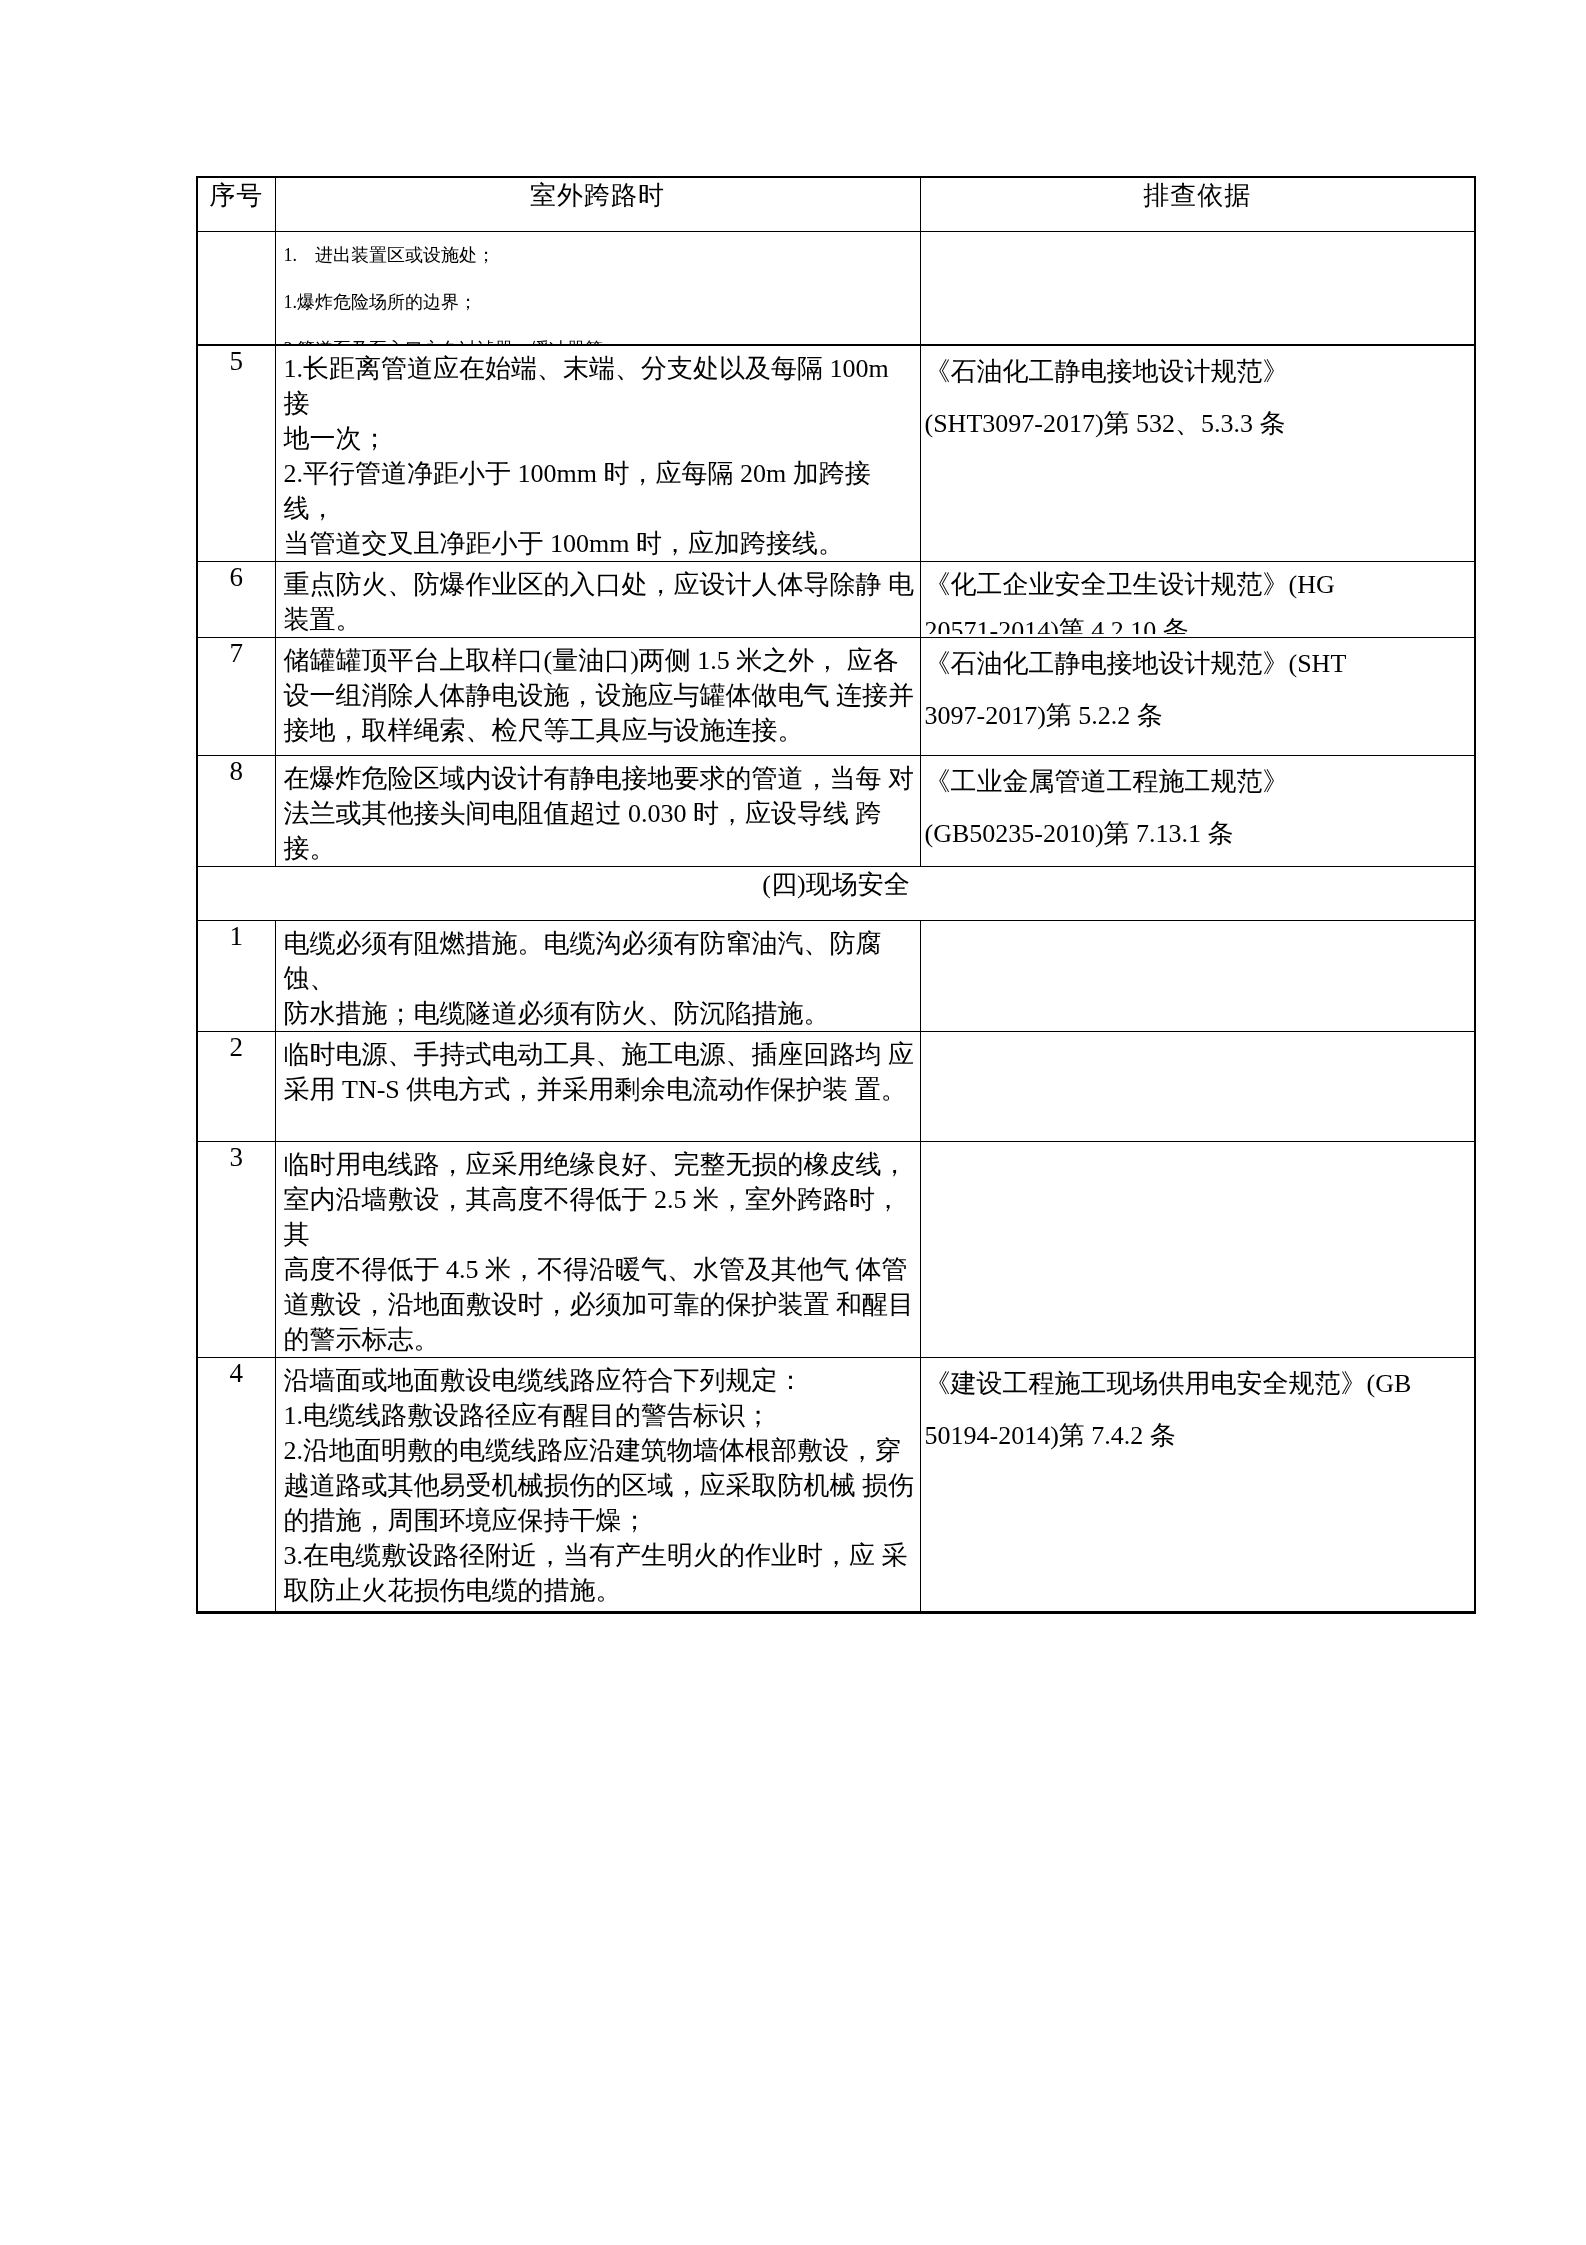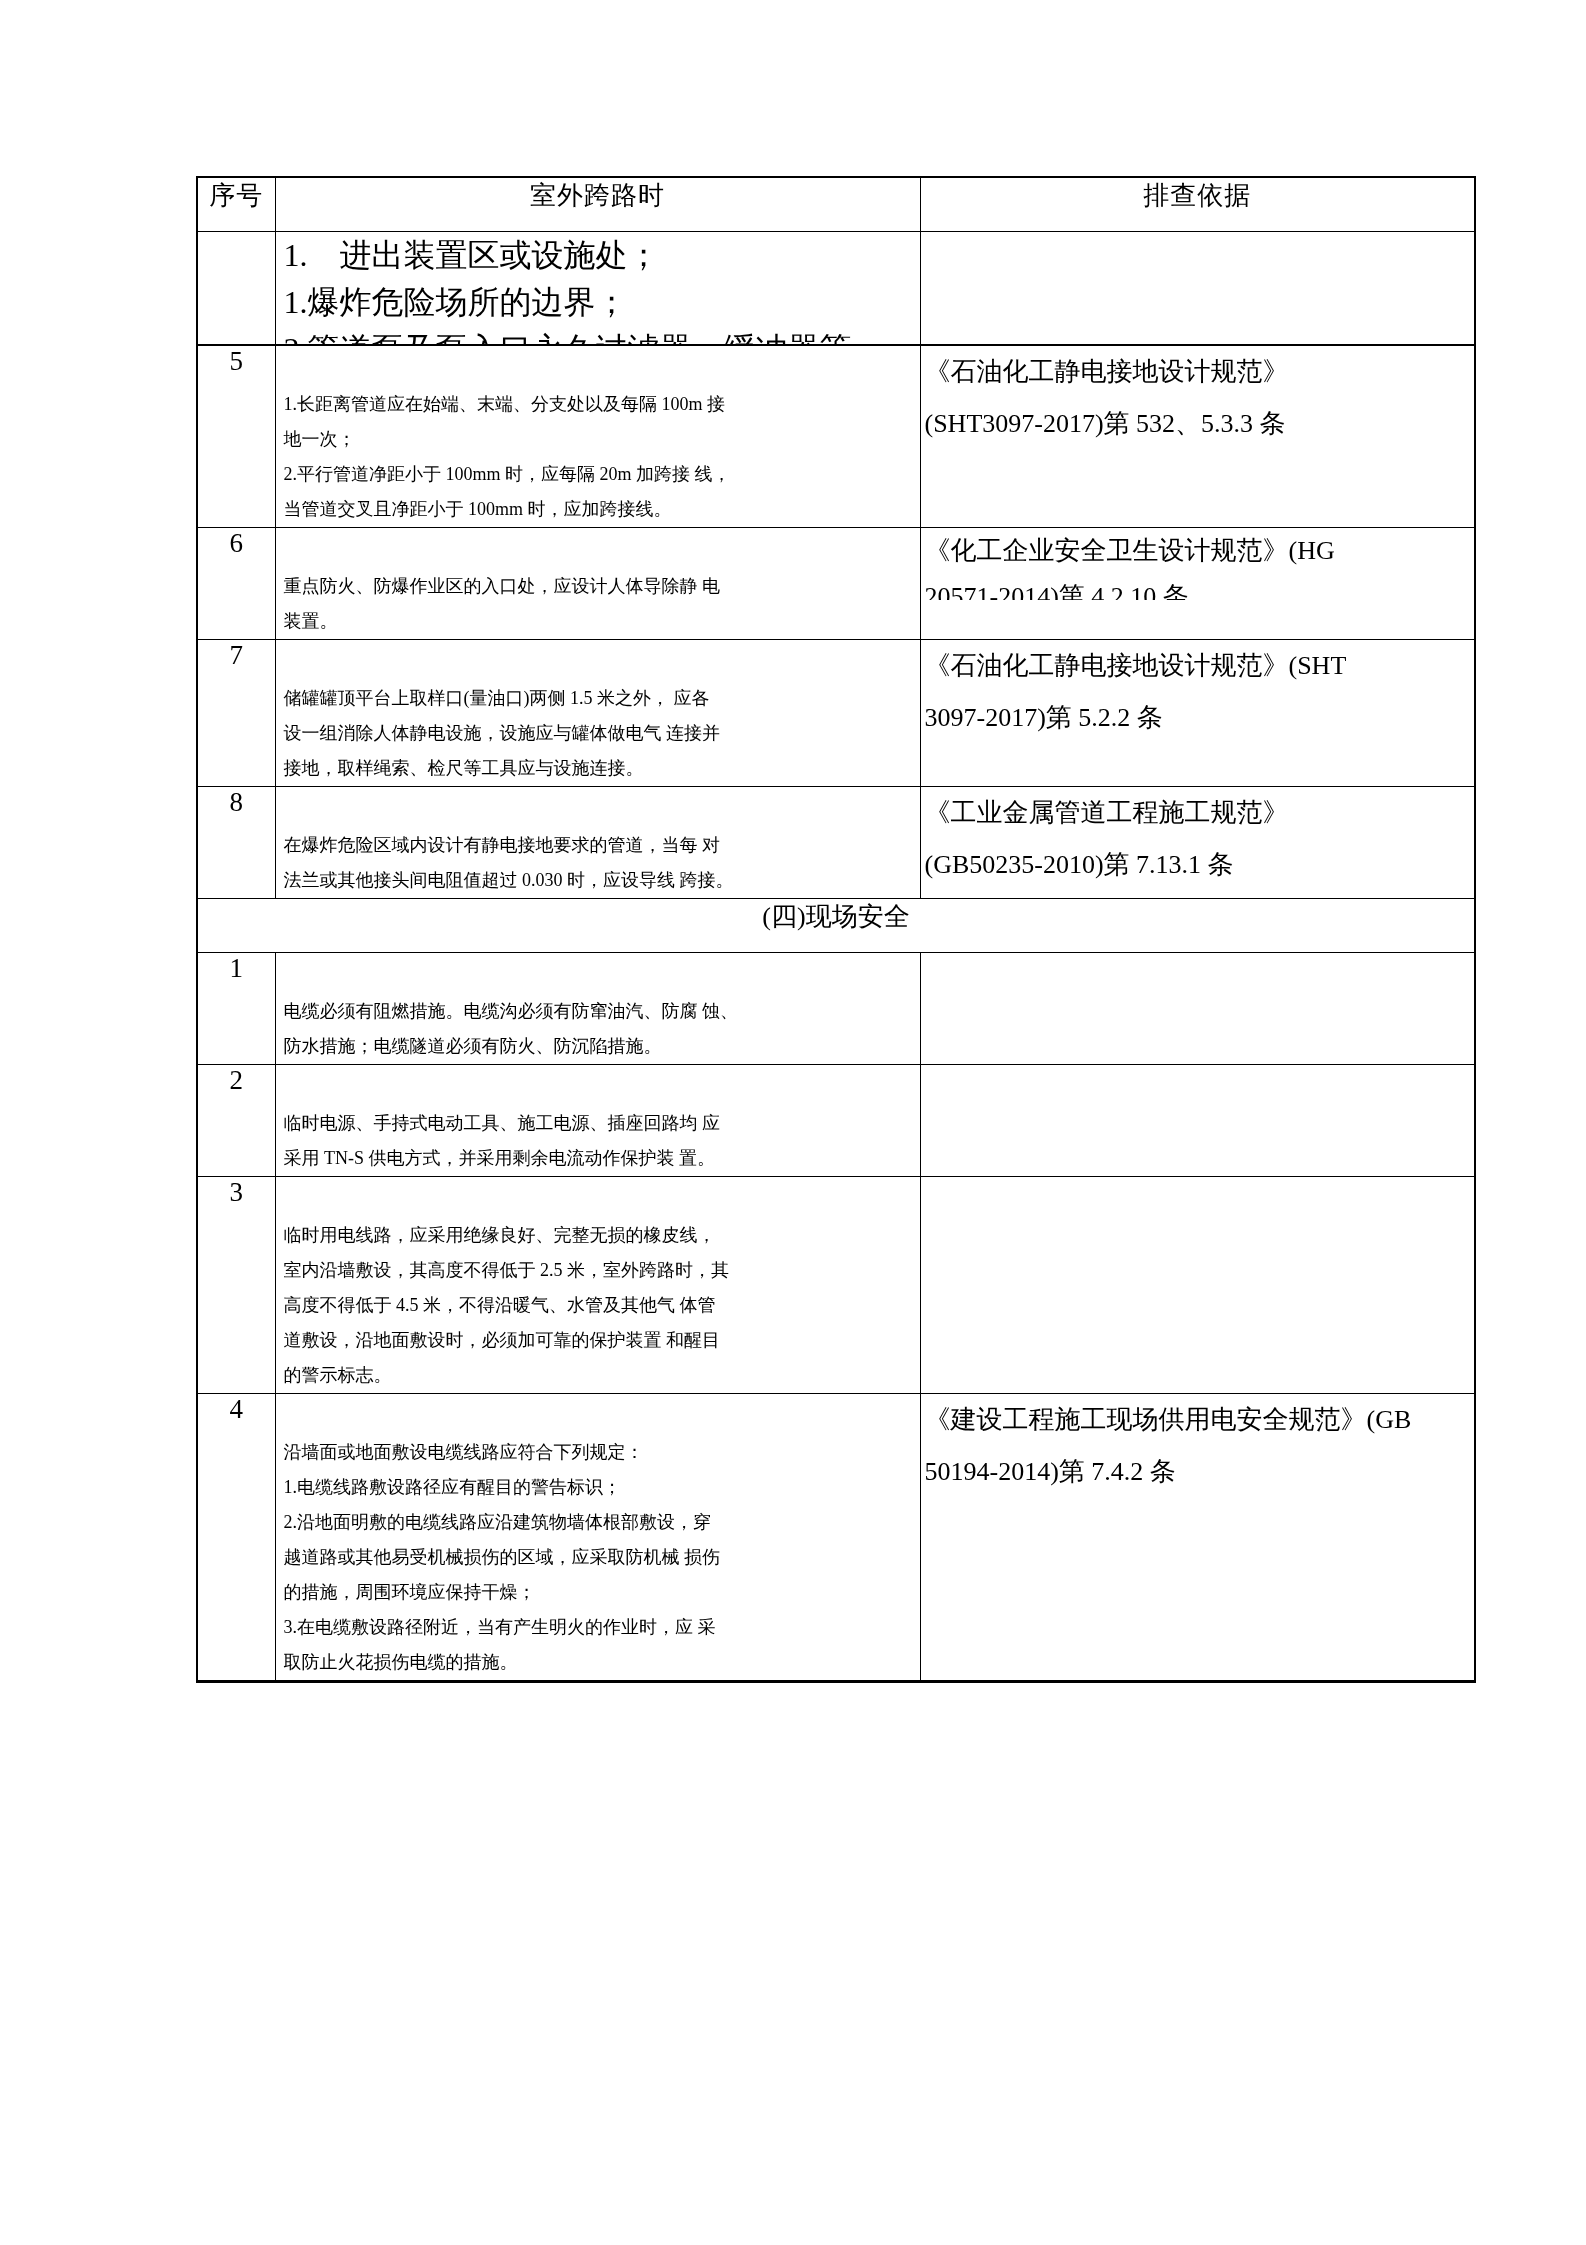--- a/index.html
+++ b/index.html
@@ -34,31 +34,31 @@
   tr.r-s4{height:255px;}
 
   th.head-cell{
     text-align:center;vertical-align:middle;font-size:26px;letter-spacing:1px;
   }
   td.idx{
     text-align:center;vertical-align:middle;font-size:27px;
   }
   td.content{vertical-align:top;}
   td.content .cell-text{
-    padding:5px 4px 0 8px;font-size:18px;line-height:35px;white-space:pre-line;margin-top:36px;
+    padding:5px 4px 0 8px;font-size:26px;line-height:35px;white-space:pre-line;
   }
   td.basis{vertical-align:middle;}
   td.basis .cell-text{
     padding:0 10px 0 4px;font-size:26px;line-height:52px;white-space:pre-line;font-family:Liberation Serif, serif;
   }
   
   td.content .clip-partial{
     height:112px;overflow:hidden;box-sizing:border-box;padding:6px 4px 0 8px;
   }
-  .clip-partial p{margin:0 0 12px 0;font-size:32px;line-height:35px;}
+  .clip-partial p{margin:0 0 12px 0;font-size:18px;line-height:35px;}
   tr.r-p td{border-bottom-width:2px;}
   
   td.basis-clip{vertical-align:top;}
   td.basis-clip .clip-b6{
     height:72px;overflow:hidden;box-sizing:border-box;padding:0 16px 0 4px;
     font-size:26px;line-height:46px;white-space:pre-line;
   }
   td.section-cell{
     text-align:center;vertical-align:middle;font-size:26px;
   }

